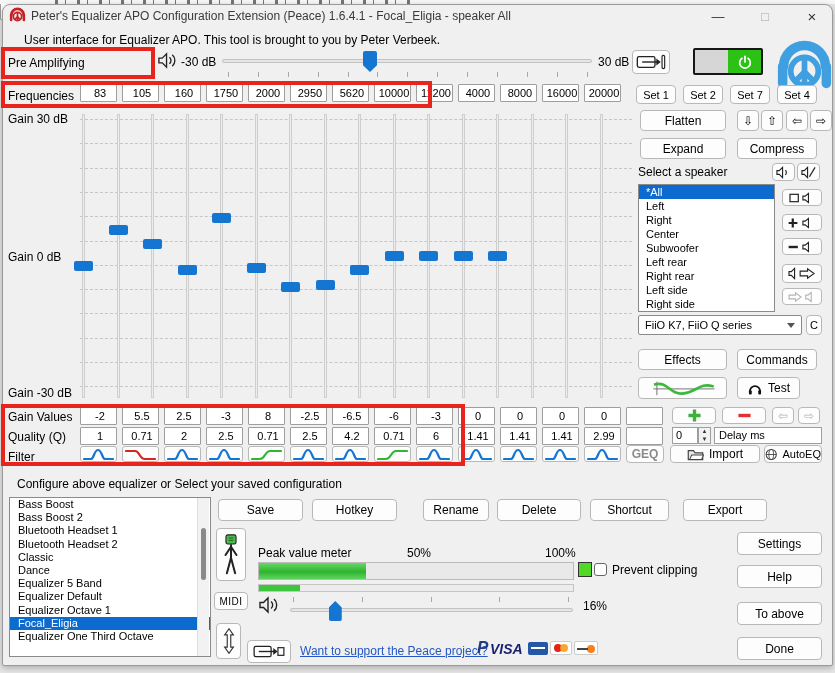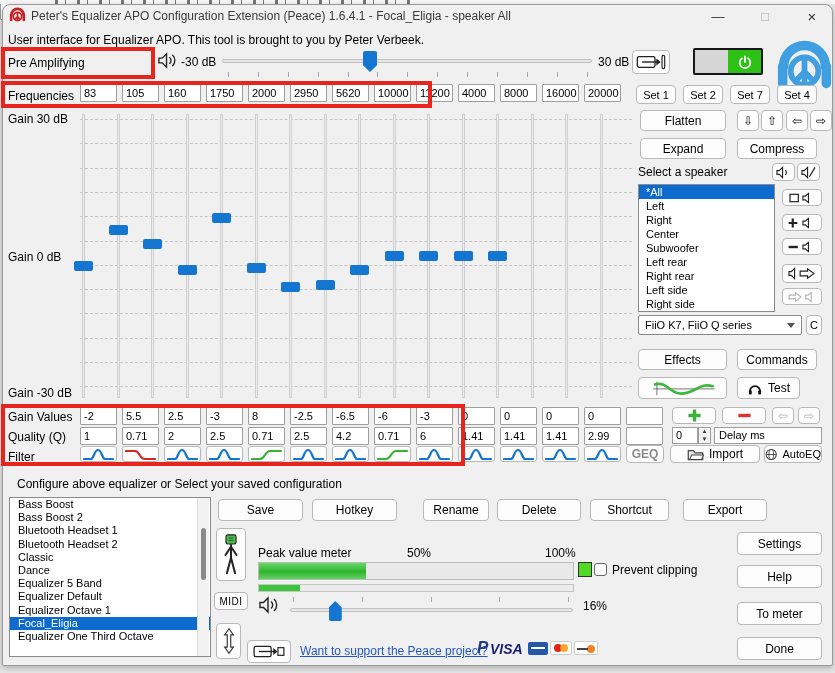--- a/index.html
+++ b/index.html
@@ -14,21 +14,21 @@
     border:1px solid #9a9a9a; border-radius:8px 8px 2px 2px; box-shadow:0 2px 6px rgba(0,0,0,.25); }
   .lbl { font-size:12px; color:#000; white-space:nowrap; }
   .title { font-size:12px; color:#3a3a3a; }
   .wbtn { width:40px; height:26px; text-align:center; line-height:26px; font-size:13px; color:#333; }
   .wbtn.dim { color:#a8a8a8; }
   .btn { position:absolute; background:#fdfdfd; border:1px solid #b8b8b8; border-radius:4px;
     font-family:"Liberation Sans",sans-serif; font-size:12px; color:#000; text-align:center; cursor:default;
     display:flex; align-items:center; justify-content:center; gap:5px; padding:0; }
   .btn.sm { font-size:11px; }
   .field { position:static; width:37px; height:18px; border:1px solid #9e9e9e; background:#fff;
-    font-family:"Liberation Sans",sans-serif; font-size:11px; padding:0 0 0 3px; border-radius:1px; }
+    font-family:"Liberation Sans",sans-serif; font-size:11px; padding:0 0 0 3px; border-radius:1px;text-align:center; }
   .rowflex { display:flex; gap:5px; }
   .tickrow { position:absolute; left:2px; right:2px; height:0; border-top:1px dashed #c6c6c6; }
   .track { position:absolute; top:2px; bottom:2px; width:3px; background:#ececec; border:1px solid #cfcfcf; }
   .thumb { position:absolute; width:19px; height:10px; background:#1576d2; border-radius:2px; }
   .litem { font-size:11px; padding:0 2px 0 7px; height:14px; line-height:14px; white-space:nowrap; overflow:hidden; }
   .litem.sel { background:#0d6bd0; color:#fff; }
   .citem { font-size:11px; padding:0 2px 0 8px; height:13.2px; line-height:13.2px; white-space:nowrap; overflow:hidden; }
   .citem.sel { background:#0d6bd0; color:#fff; }
   .redbox { position:absolute; border:4px solid #e8251d; pointer-events:none; z-index:50; }
   .fbtn { background:#fdfdfd; border:1px solid #b8b8b8; border-radius:3px; width:37px; height:16px; padding:0; display:flex; align-items:center; justify-content:center; }
@@ -56,21 +56,21 @@
     <circle cx="30" cy="35" r="14.5" fill="none" stroke="#c42026" stroke-width="6"></circle>
     <line x1="30" y1="20.5" x2="30" y2="49.5" stroke="#c42026" stroke-width="6"></line>
     <line x1="30" y1="36" x2="20" y2="46" stroke="#c42026" stroke-width="6"></line>
     <line x1="30" y1="36" x2="40" y2="46" stroke="#c42026" stroke-width="6"></line>
   </svg>
   <span class="abs title" style="left:31px;top:9px">Peter's Equalizer APO Configuration Extension (Peace) 1.6.4.1 - Focal_Eligia - speaker All</span>
   <div class="abs wbtn" style="left:698px;top:4px">—</div>
   <div class="abs wbtn dim" style="left:745px;top:4px">□</div>
   <div class="abs wbtn" style="left:792px;top:4px;font-size:15px">×</div>
 
-  <div class="abs lbl" style="left:8px;top:33px">User interface for Equalizer APO. This tool is brought to you by Peter Verbeek.</div>
+  <div class="abs lbl" style="left:24px;top:33px">User interface for Equalizer APO. This tool is brought to you by Peter Verbeek.</div>
 
   
   <span class="abs lbl" style="left:8px;top:56px">Pre Amplifying</span>
   <input class="abs field" style="left: 90px; top: 51px; width: 58px; height: 20px; font-size: 12px;" value="-6">
   <svg class="abs" style="left:157px;top:51px" width="21" height="19" viewBox="0 0 22 19">
     <path d="M2 7 h3.5 l4.5 -4.5 v14 l-4.5 -4.5 H2 z" fill="none" stroke="#222" stroke-width="1.4"></path>
     <path d="M13 6 a4.5 4.5 0 0 1 0 7" fill="none" stroke="#222" stroke-width="1.4"></path>
     <path d="M16 3.5 a8 8 0 0 1 0 12" fill="none" stroke="#222" stroke-width="1.4"></path>
   </svg>
   <span class="abs lbl" style="left:181px;top:55px">-30 dB</span>
@@ -505,20 +505,20 @@
     <div style="position:absolute;left:9px;top:2px;width:8px;height:8px;border-radius:50%;background:#f79e1b;opacity:.9"></div>
   </div>
   <div class="abs" style="left:574px;top:641px;width:24px;height:14px;background:#fff;border:1px solid #ccc;border-radius:2px">
     <div style="position:absolute;right:2px;top:3px;width:8px;height:8px;border-radius:50%;background:#f48120"></div>
     <div style="position:absolute;left:2px;top:6px;width:11px;height:2px;background:#444"></div>
   </div>
 
   
   <div class="abs btn" style="left:737px;top:532px;width:85px;height:23px">Settings</div>
   <div class="abs btn" style="left:737px;top:565px;width:85px;height:23px">Help</div>
-  <div class="abs btn" style="left:737px;top:602px;width:85px;height:23px">To meter</div>
+  <div class="abs btn" style="left:737px;top:602px;width:85px;height:23px">To above</div>
   <div class="abs btn" style="left:737px;top:637px;width:85px;height:23px">Done</div>
 
   
   <div class="redbox" style="left:1px;top:47px;width:154px;height:32px"></div>
   <div class="redbox" style="left:1px;top:81px;width:431px;height:27px"></div>
   <div class="redbox" style="left:1px;top:404px;width:464px;height:62px"></div>
 </div>
 
 </body></html>

